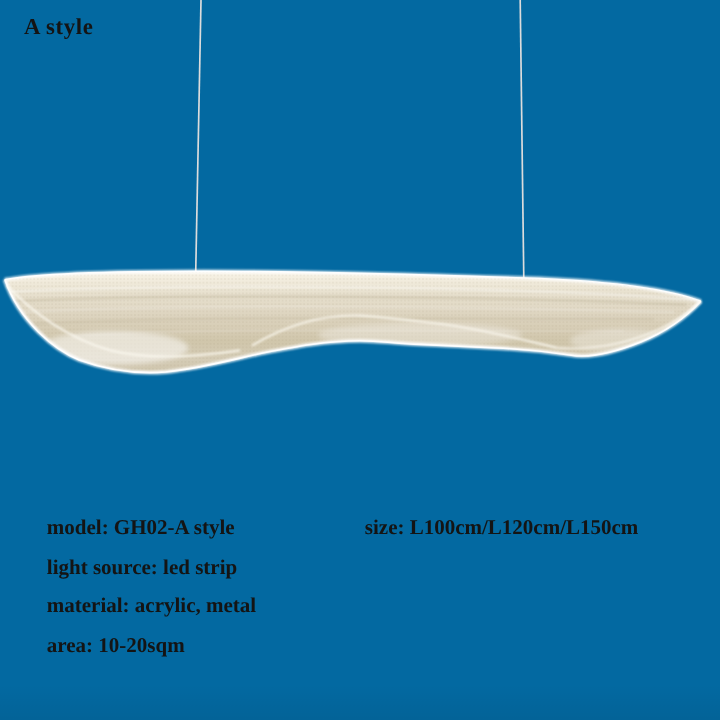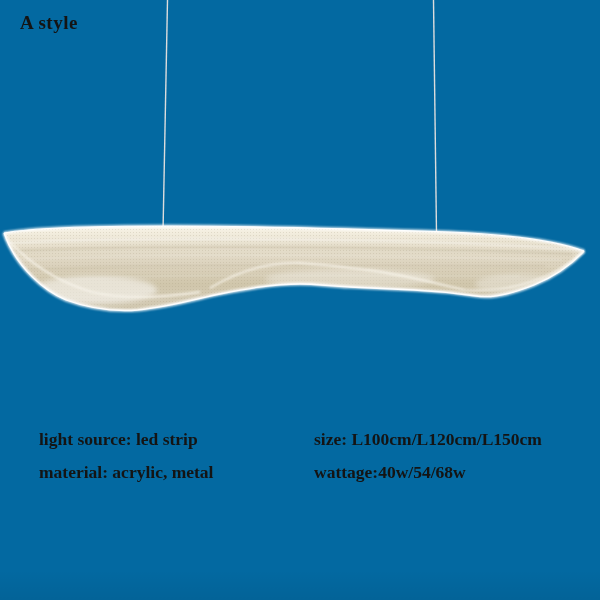--- a/index.html
+++ b/index.html
@@ -32,21 +32,21 @@
   }
   .spec-col{
     position:absolute;
     top:0;
     font-size:17.5px;
     font-weight:bold;
     line-height:32.7px;
     white-space:nowrap;
   }
   .spec-col.left{left:39px;}
-  .spec-col.right{left:314px;}
+  .spec-col.right{left:304px;text-align:center;}
   .vignette{
     position:absolute;left:0;bottom:0;width:600px;height:30px;
     background:linear-gradient(to bottom, rgba(0,0,0,0), rgba(0,0,0,0.06));
     pointer-events:none;
   }
 </style>
 </head>
 <body>
 
 <div class="stage">
@@ -125,23 +125,24 @@
       <g fill="none" stroke="#fbf8ef">
         <path d="M6,238 C28,262 58,282 92,292 C120,299 160,298 200,292" stroke-width="1.8" opacity="0.85" filter="url(#soft1)"></path>
         <path d="M210,288 C240,270 270,262 300,263 C330,265 350,268 368,270 C400,274 435,283 465,290" stroke-width="1.8" opacity="0.85" filter="url(#soft1)"></path>
         <path d="M465,290 C500,292 532,284 556,271 C570,263 579,257 584,251" stroke-width="1.6" opacity="0.8" filter="url(#soft1)"></path>
       </g>
     </g>
   </svg>
 
   <div class="specs">
     <div class="spec-col left">
+      <div>model: GH02-A style</div>
       <div>light source: led strip</div>
       <div>material: acrylic, metal</div>
+      <div>area: 10-20sqm</div>
     </div>
     <div class="spec-col right">
       <div>size: L100cm/L120cm/L150cm</div>
-      <div>wattage:40w/54/68w</div>
     </div>
   </div>
 
   <div class="vignette"></div>
 </div>
 
 </body></html>

